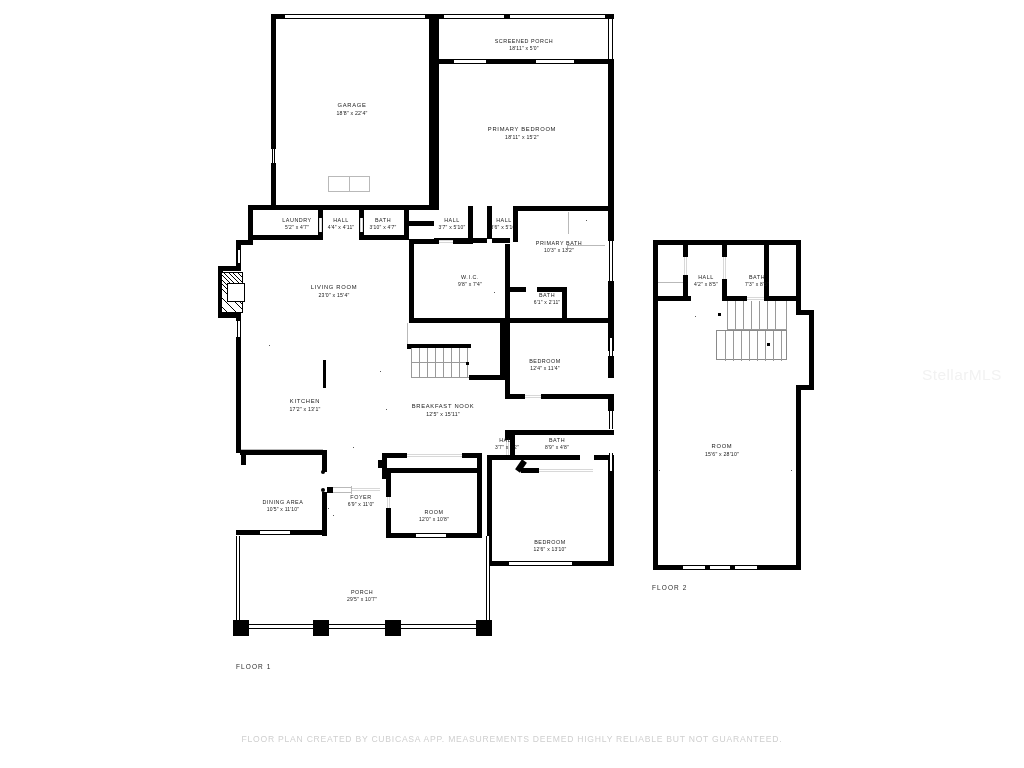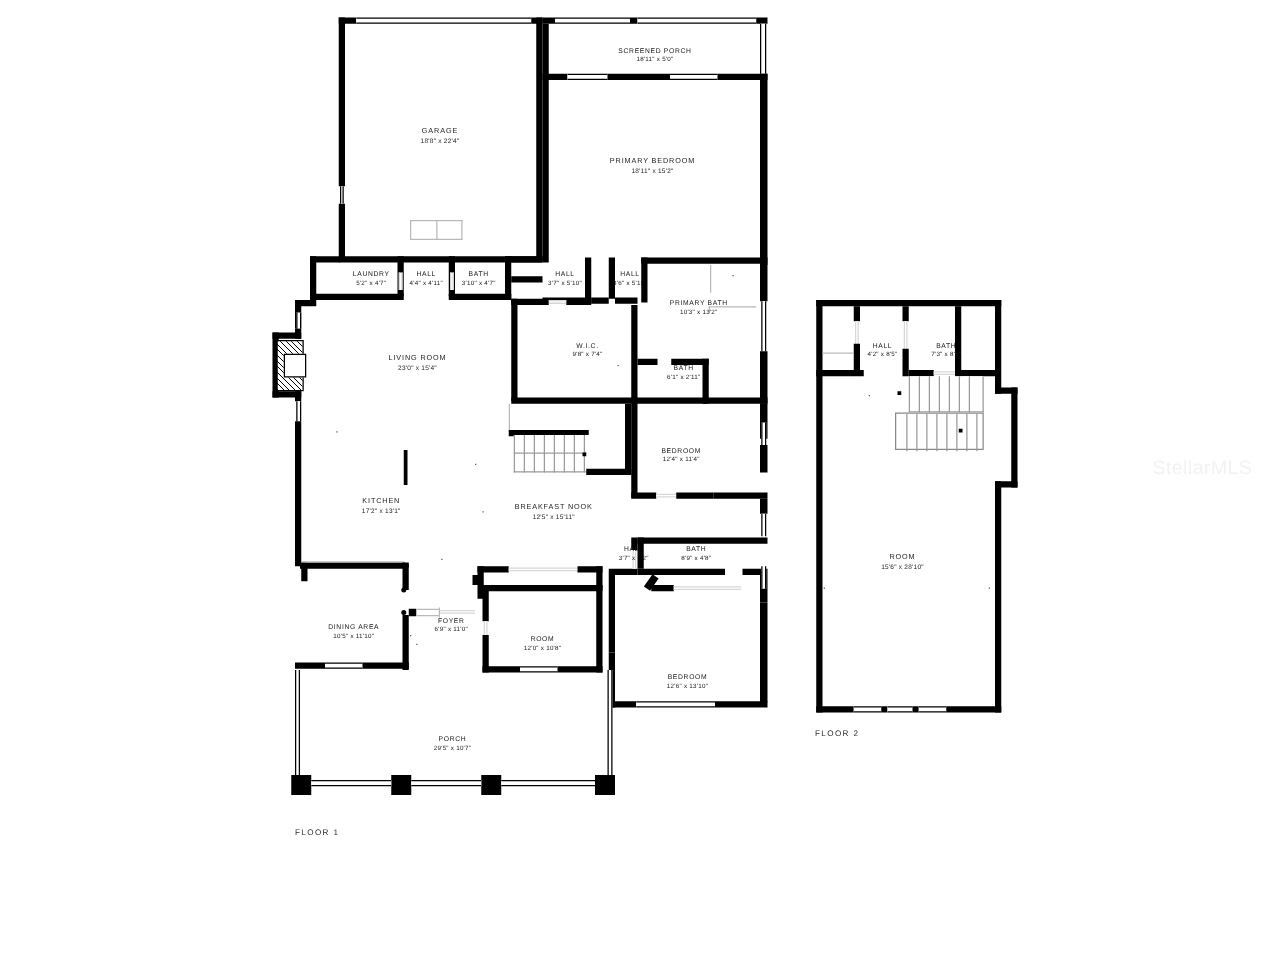--- a/index.html
+++ b/index.html
@@ -521,14 +521,15 @@
 
     <div class="dot" style="left:659px; top:470px;"></div>
     <div class="dot" style="left:791px; top:470px;"></div>
     <div class="dot" style="left:695px; top:316px;"></div>
 
     <div class="floor-caption" style="left:652px; top:584px;">FLOOR 2</div>
   </div>
 
   <div id="watermark">StellarMLS</div>
 
+  <div id="footer">FLOOR PLAN CREATED BY CUBICASA APP. MEASUREMENTS DEEMED HIGHLY RELIABLE BUT NOT GUARANTEED.</div>
 
 </div>
 
 </body></html>

